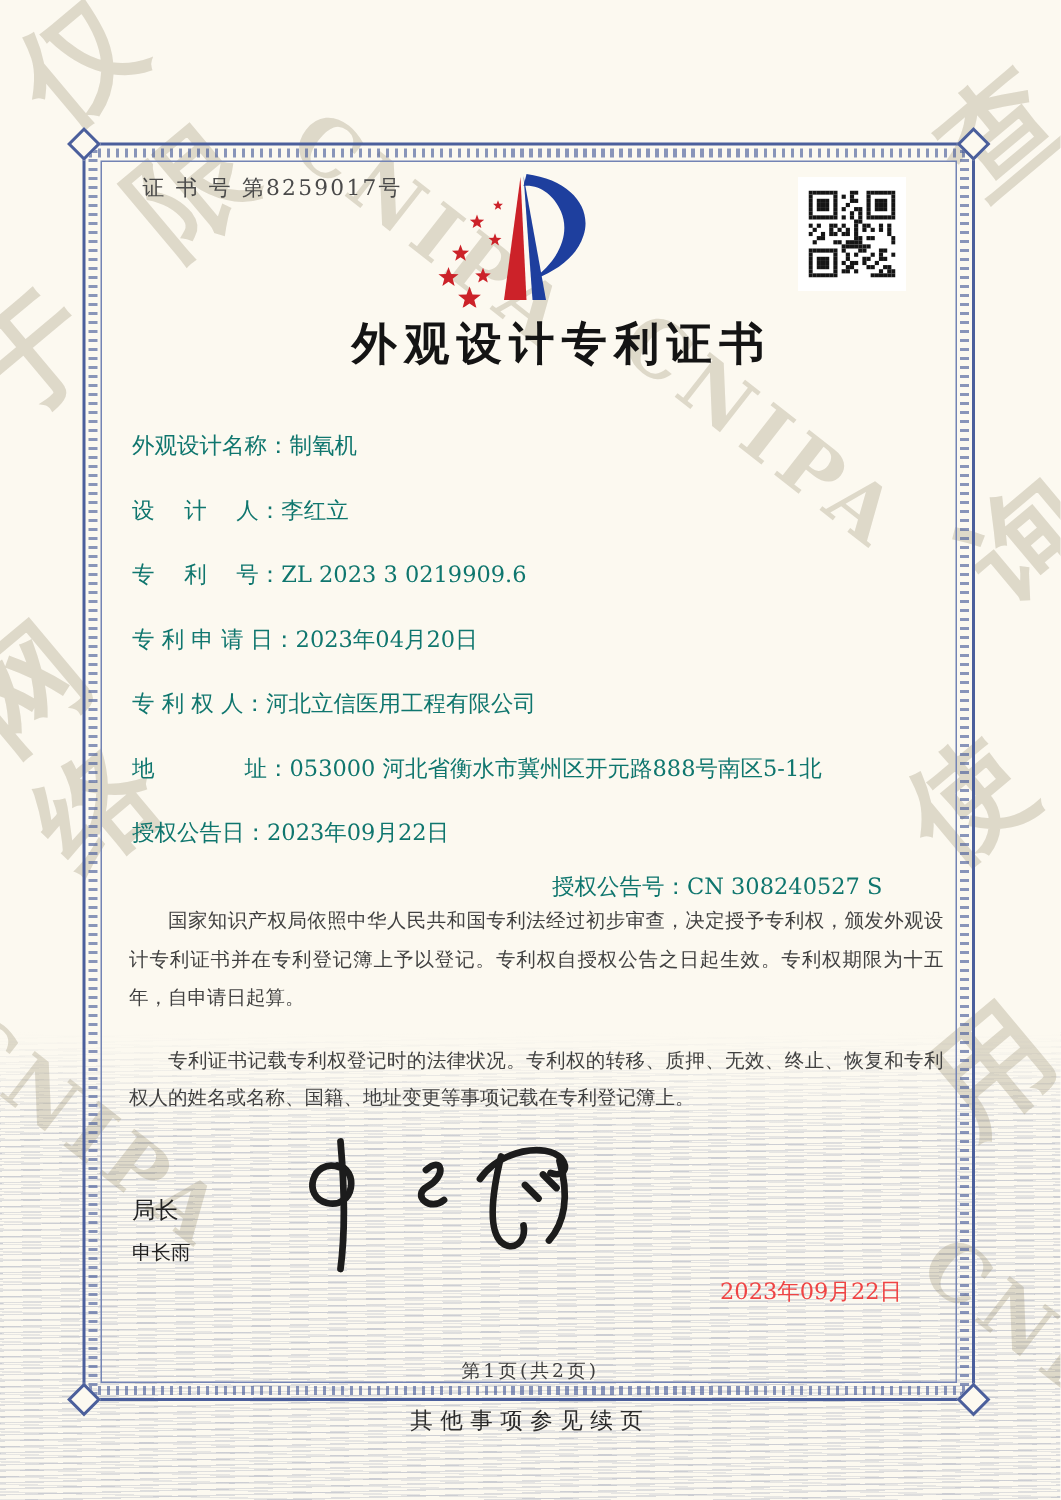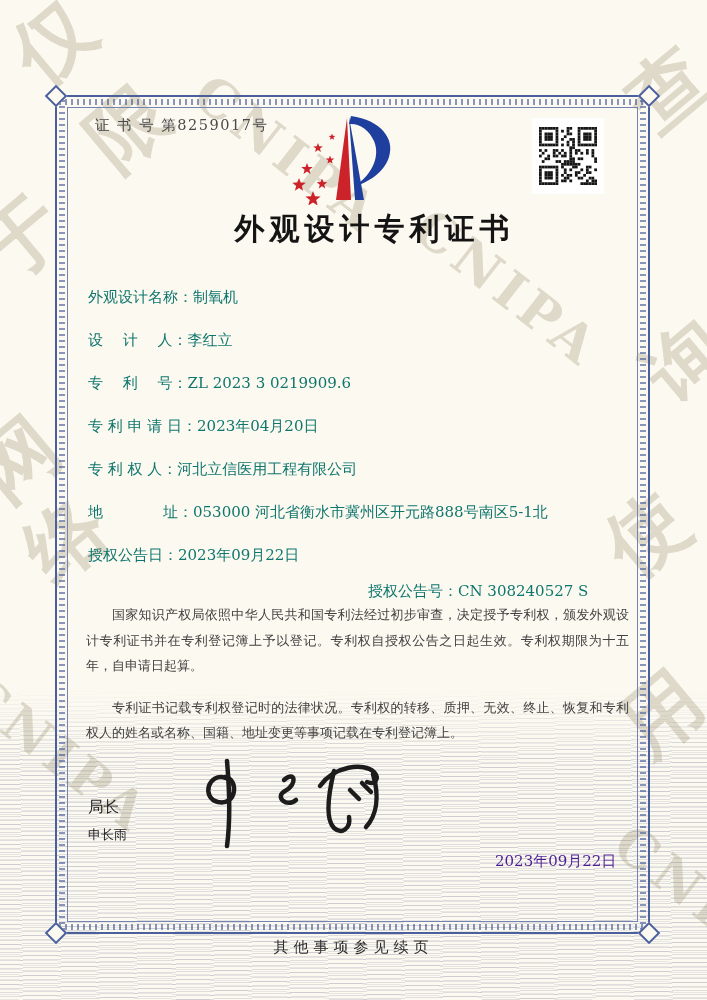--- a/index.html
+++ b/index.html
@@ -48,21 +48,21 @@
          font-size:30px;font-weight:bold;letter-spacing:5px;color:#141414;padding-left:42px;}
   .fields{position:absolute;left:88px;top:288px;right:60px;}
   .row{height:43px;font-size:15px;color:#0f766e;white-space:nowrap;position:relative;}
   .grant-no{position:absolute;left:280px;top:0;margin-top:36px;}
   .paras{position:absolute;left:86px;right:78px;top:586px;}
   .paras p{margin:16px 0 2px 0;font-size:13px;line-height:25.5px;text-indent:2em;
            text-align:justify;color:#414141;}
   .role{position:absolute;left:88px;top:797px;font-size:15.5px;color:#222;}
   .signer-name{position:absolute;left:88px;top:826px;font-size:13px;color:#222;}
   .sig{position:absolute;left:192px;top:756px;}
-  .issue-date{position:absolute;left:480px;top:852px;font-size:15px;color:#4c1d95;margin-left:15px;}
+  .issue-date{position:absolute;left:480px;top:852px;font-size:15px;color:#ef4444;}
   .page-no{position:absolute;left:0;right:0;top:906px;text-align:center;
            font-size:12.5px;letter-spacing:2px;color:#3d3d3d;}
   .note{position:absolute;left:0;right:0;top:938px;text-align:center;
         font-size:15px;letter-spacing:5px;color:#2b2b2b;}
 </style>
 </head>
 <body>
 
 <div id="page">
 
@@ -354,17 +354,18 @@
         <path d="M128,30 C142,10 172,6 182,16 C188,23 183,29 175,26"></path>
         <path d="M142,15 C135,44 134,64 142,72 C150,79 159,72 157,61"></path>
         <path d="M158,34 l9,9"></path>
         <path d="M170,27 l9,9"></path>
         <path d="M181,18 C188,42 184,60 174,71"></path>
       </svg>
     </div>
 
     <div class="issue-date">2023年09月22日</div>
 
+    <div class="page-no">第1页(共2页)</div>
 
     <div class="note">其他事项参见续页</div>
 
   </div>
 </div>
 
 </body></html>

